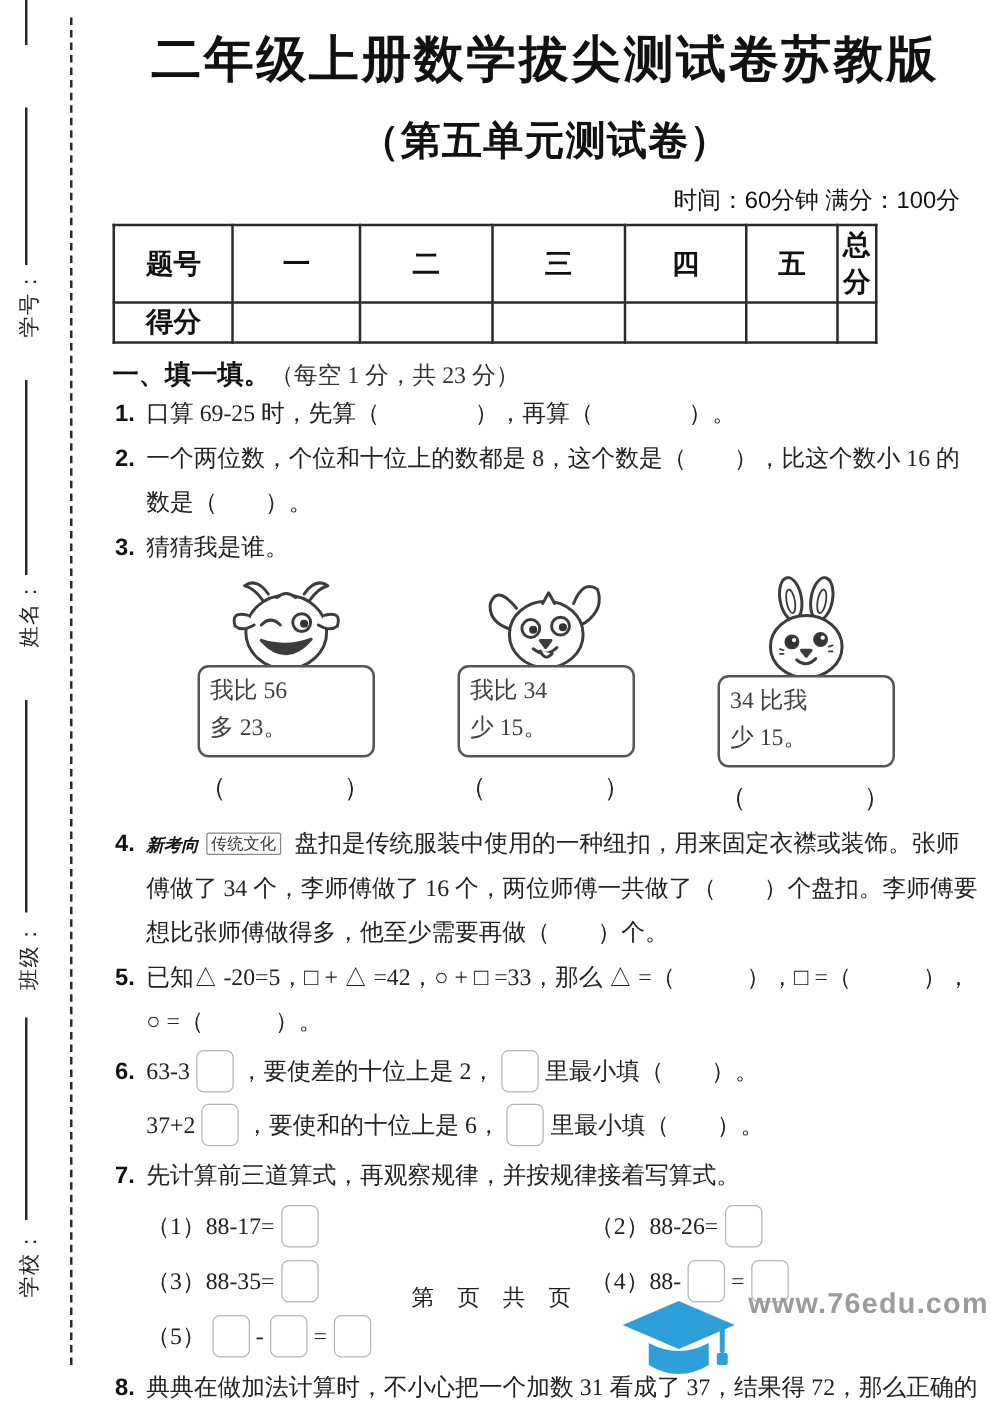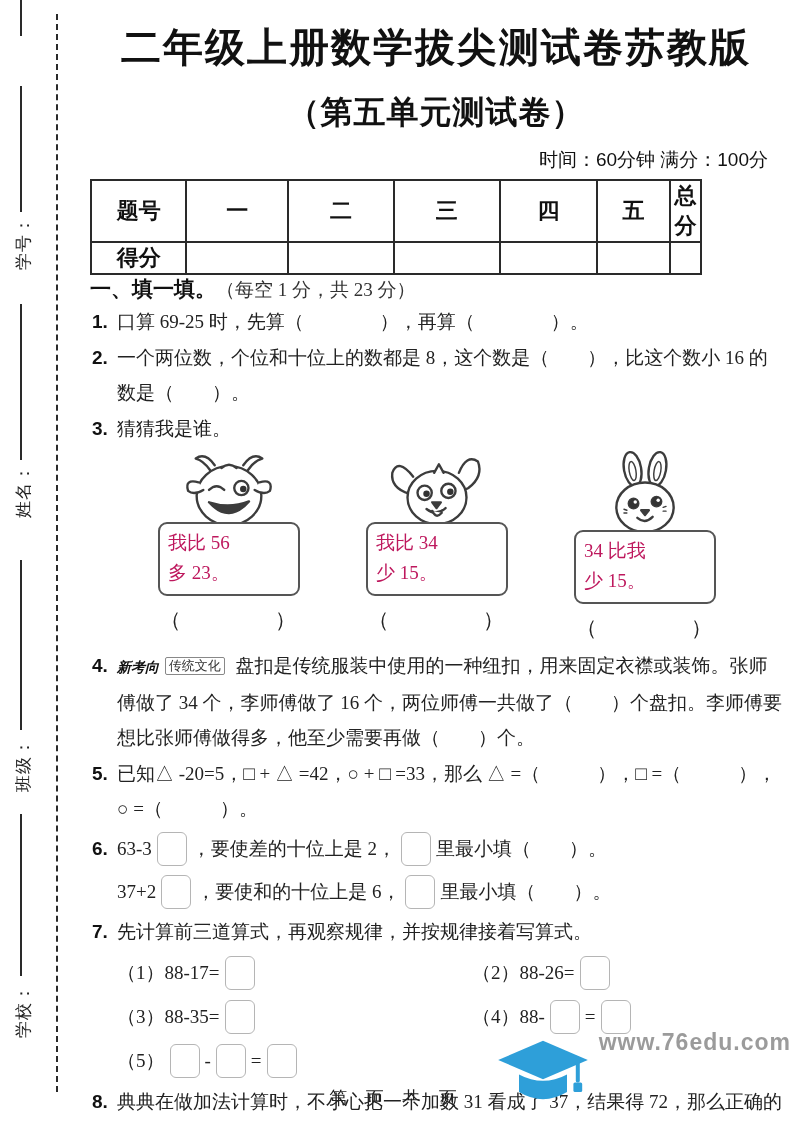--- a/index.html
+++ b/index.html
@@ -54,21 +54,21 @@
   }
   table.score td {
     border:2px solid #2a2a2a; text-align:center; font-weight:bold;
     font-size:22px; color:#111;
   }
   table.score tr.hdr td { height:42px; }
   table.score tr.blank td { height:28px; }
   td.c0 { width:92px; } td.c1 { width:98px; } td.c2 { width:102px; }
   td.c3 { width:102px; } td.c4 { width:94px; } td.c5 { width:70px; } td.c6 { width:30px; }
 
-  .sec-heading { font-size:21px; }
+  .sec-heading { margin-top:10px; font-size:21px; }
   .sec-heading .hb { font-family:"Liberation Sans", sans-serif; font-weight:bold; color:#111; }
   .sec-heading .hn { font-size:19px; color:#333; }
 
   .q { position:relative; padding-left:27px; font-size:19px; line-height:35px; color:#222; margin-top:1px; }
   .q .qnum {
     position:absolute; left:2px; top:0;
     font-family:"Liberation Sans", sans-serif; font-weight:bold; color:#111;
   }
   .q6 { line-height:43px; }
 
@@ -89,27 +89,27 @@
   }
   .q7grid { display:grid; grid-template-columns:355px 1fr; margin-top:2px; }
   .q7item { height:44px; line-height:44px; white-space:nowrap; }
 
   
   .animals { display:flex; margin:4px 0 6px 68px; gap:66px; }
   .animal-block { width:142px; text-align:center; }
   .animal-svg { display:block; margin:0 auto -6px auto; position:relative; z-index:1; }
   .speech-card {
     border:2px solid #555; border-radius:9px; background:#fff; position:relative; z-index:2;
-    padding:4px 8px 6px 8px; text-align:left; font-size:19px; line-height:30px; color:#be185d;
+    padding:4px 8px 6px 8px; text-align:left; font-size:19px; line-height:30px; color:#404040;
   }
   .answer-paren { font-size:21px; margin-top:10px; letter-spacing:2px; color:#222; }
 
   
   .page-footer {
-    position:absolute; left:0; width:793px; top:1086px; text-align:center;
+    position:absolute; left:0; width:793px; top:1026px; text-align:center;
     font-size:18px; letter-spacing:7px; color:#222;
   }
   .brand { position:absolute; right:2px; top:1028px; display:flex; align-items:flex-start; }
   .brand-cap { margin-right:8px; margin-top:6px; }
   .brand-name {
     font-family:"Liberation Sans", sans-serif; font-weight:bold; font-size:38px;
     letter-spacing:4px; color:#F4527E; line-height:44px;
   }
   .brand-url {
     font-family:"Liberation Sans", sans-serif; font-weight:bold; font-size:23px;

